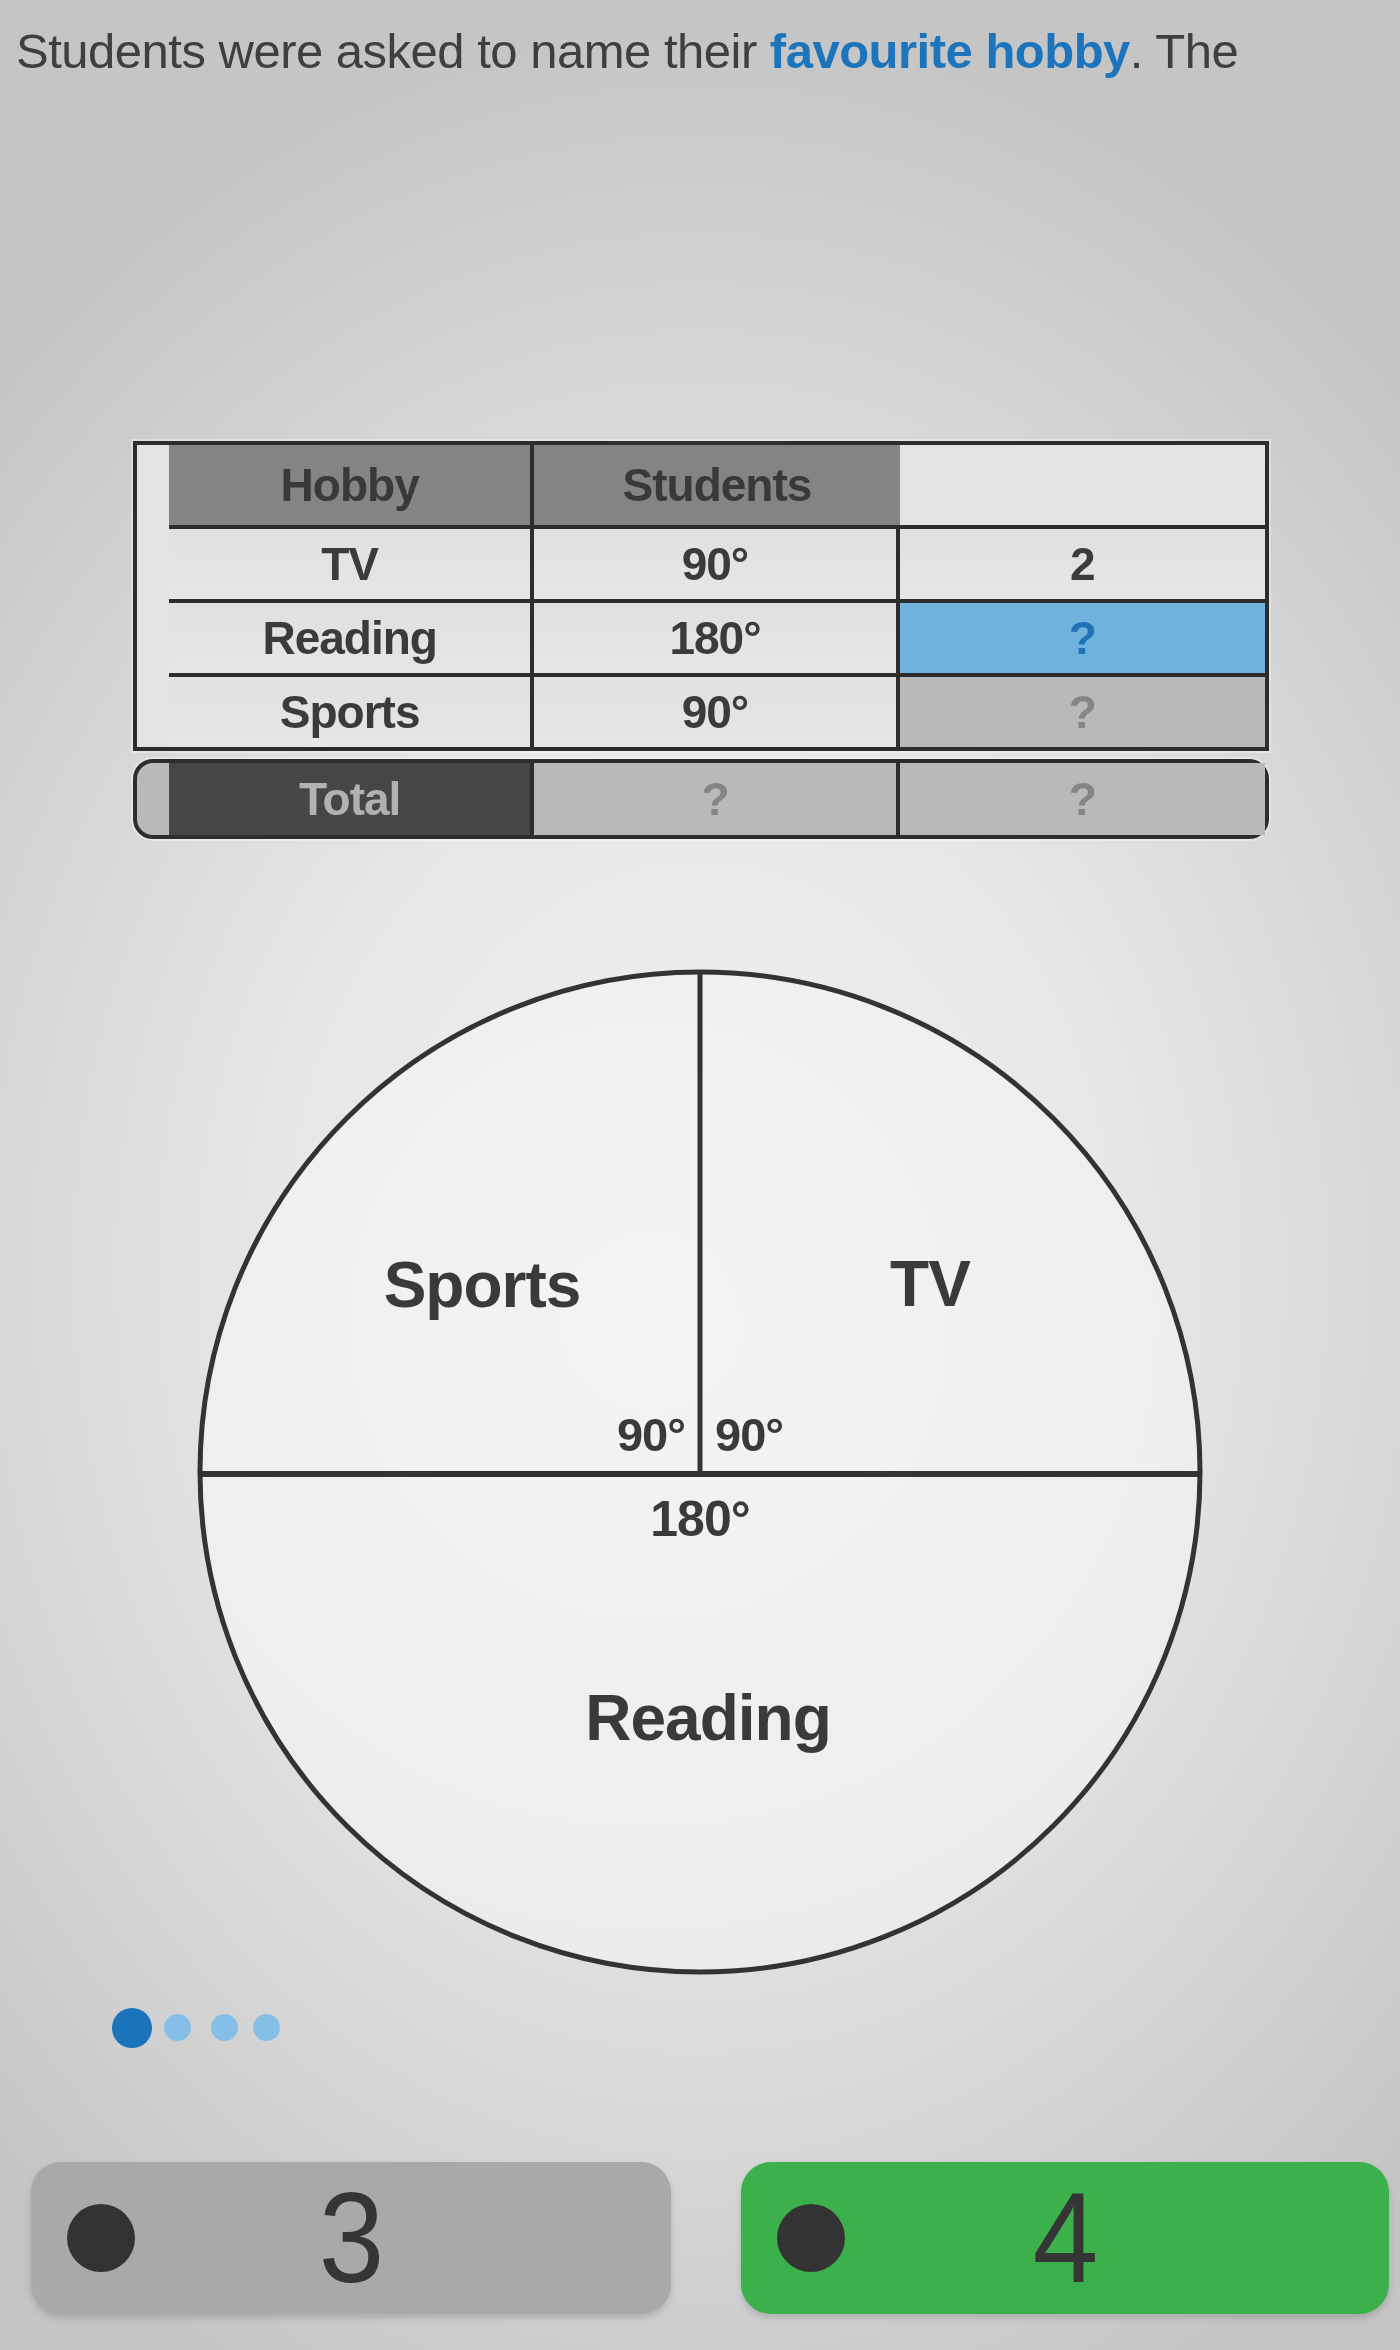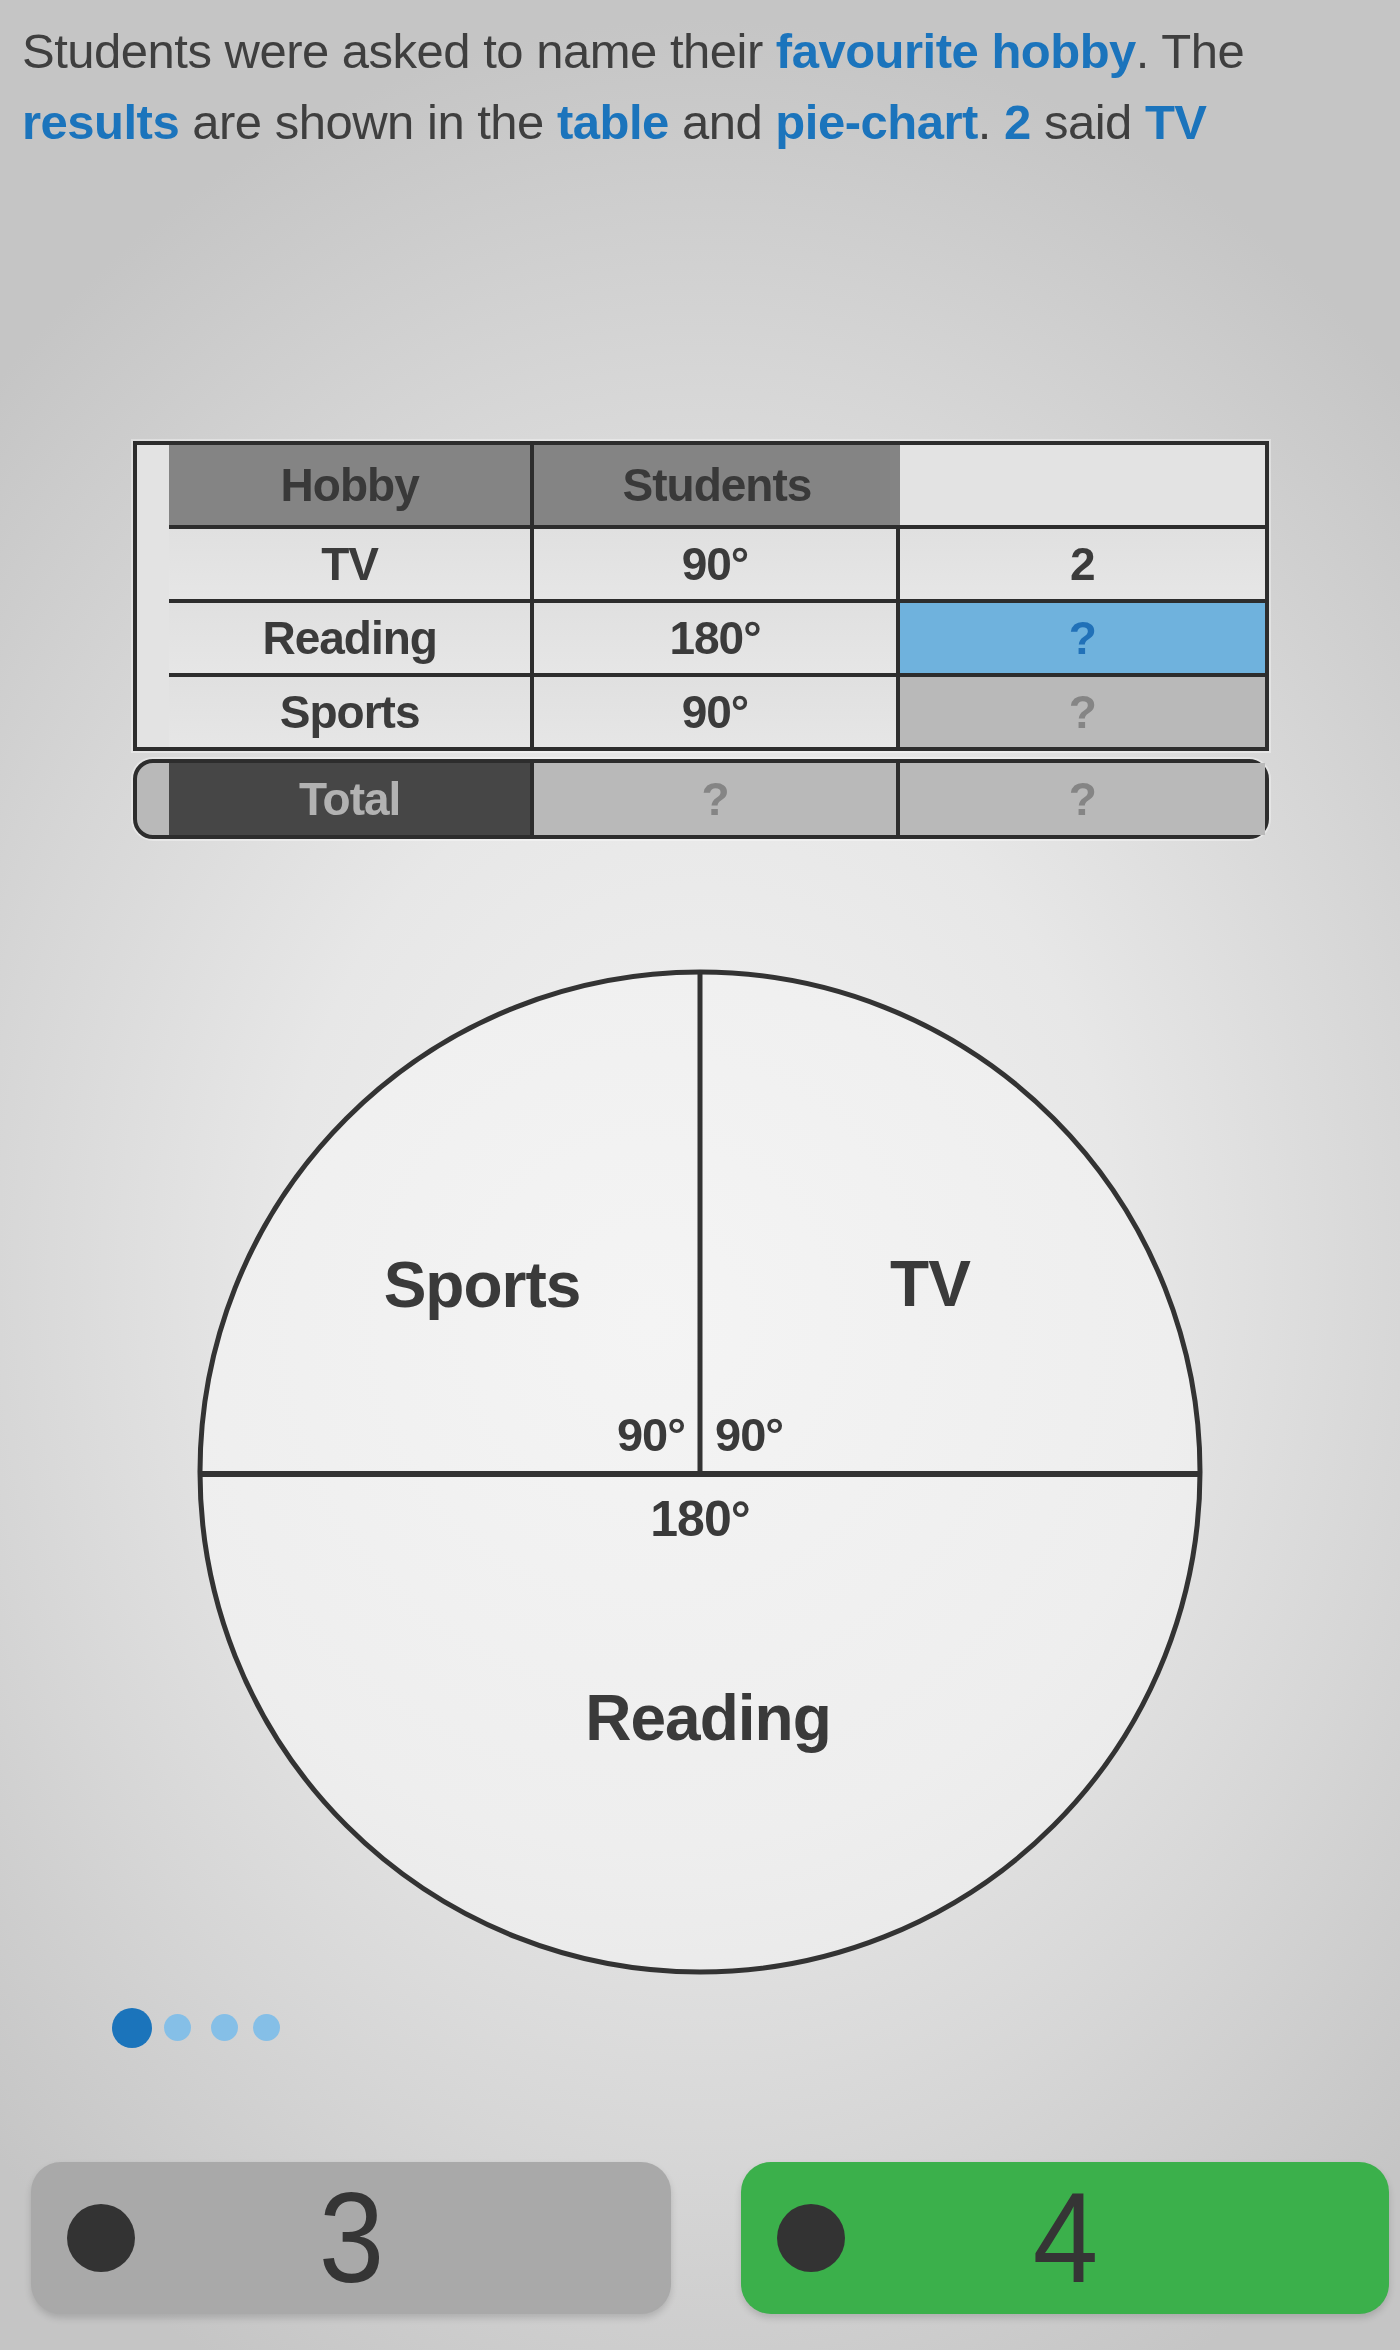--- a/index.html
+++ b/index.html
@@ -8,21 +8,21 @@
     font-family:"Liberation Sans","DejaVu Sans",sans-serif;
     overflow:hidden;
   }
   .screen {
     position:relative; width:1400px; height:2350px;
     background: radial-gradient(1000px 1250px at 50% 54%, #f2f2f2 0%, #e7e7e7 42%, #d6d6d6 72%, #c5c5c5 100%);
   }
 
   
   .question {
-    position:absolute; left:22px; top:16px; width:1366px;
+    position:absolute; left:16px; top:16px; width:1366px;
     font-size:49px; line-height:71px; color:#3f3f3f;
     letter-spacing:-0.5px; font-weight:400;
   }
   .question .hl { color:#1b74bc; font-weight:700; }
 
   
   .data-table, .total-table {
     position:absolute; left:133px; width:1136px;
     border:4px solid #2d2d2d; box-sizing:border-box;
     background:#e3e3e3;
@@ -77,21 +77,20 @@
     line-height:1; transform:scaleX(0.92);
   }
 </style>
 </head>
 <body>
 
 <div class="screen">
 
   <div class="question">
       <div><span>Students were asked to name their </span><span class="hl">favourite hobby</span><span>. The</span></div>
-      <div><span class="hl">results</span><span> are shown in the </span><span class="hl">table</span><span> and </span><span class="hl">pie-chart</span><span>. </span><span class="hl">2</span><span> said </span><span class="hl">TV</span></div>
     </div>
 
   <div class="data-table">
     <div class="t-row t-head">
       <div class="cell">Hobby</div>
       <div class="cell">Students</div>
     </div>
     <div class="t-row">
       <div class="cell">TV</div>
       <div class="cell">90°</div>

